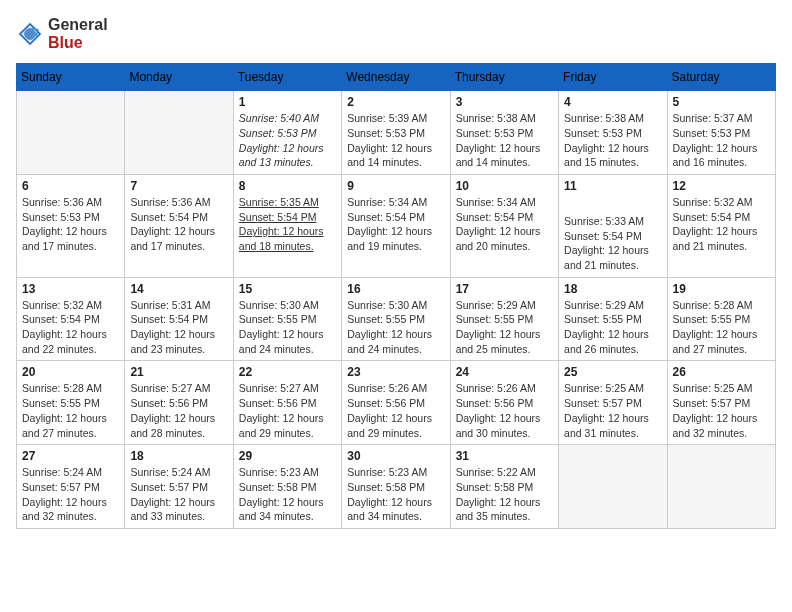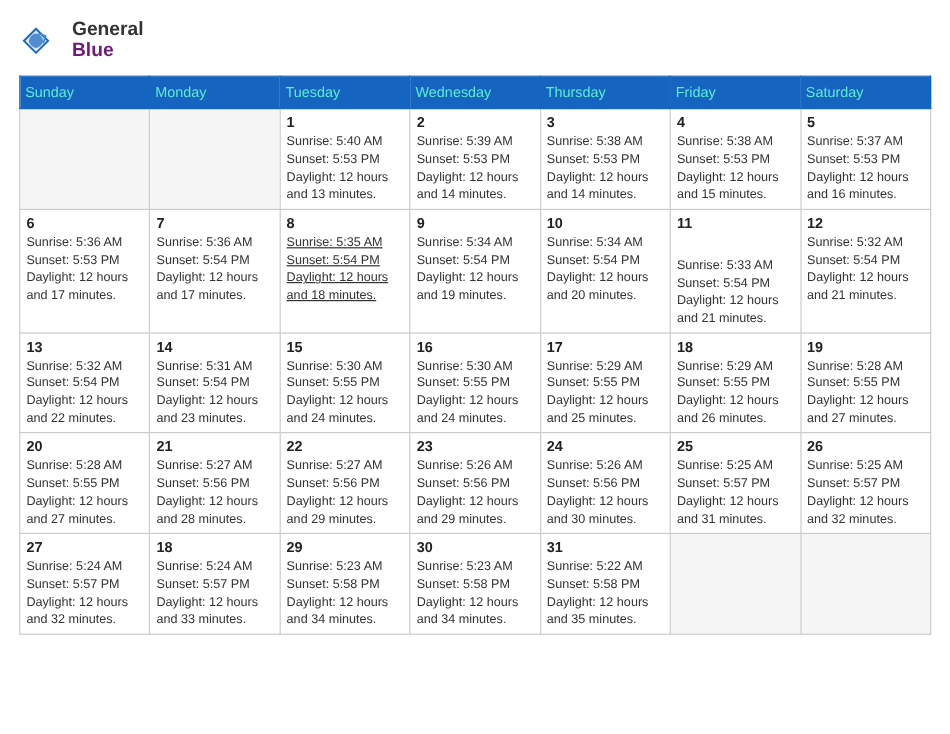--- a/index.html
+++ b/index.html
@@ -12,21 +12,21 @@
     }
     .header {
       display: flex;
       justify-content: space-between;
       align-items: flex-start;
       margin-bottom: 12px;
     }
     .logo {
       display: flex;
       align-items: center;
-      gap: 16px;
+      gap: 4px;
     }
     .logo-icon {
       width: 28px;
       height: 28px;
     }
     .title-block {
       text-align: right;
     }
     .month-title {
       font-size: 36px;
@@ -37,21 +37,21 @@
       font-size: 15px;
       color: #555;
     }
     .calendar {
       width: 100%;
       border-collapse: collapse;
       font-size: 11px;
     }
     .calendar th {
       background: #1565c0;
-      color: #5eead4;
+      color: #000000;
       padding: 6px 4px;
       text-align: left;
       font-size: 12px;
       font-weight: normal;
       border: 1px solid #1565c0;
     }
     .calendar td {
       border: 1px solid #ccc;
       vertical-align: top;
       padding: 4px 5px;
@@ -81,21 +81,21 @@
 <div class="header">
   <div class="logo">
     <svg class="logo-icon" viewBox="0 0 28 28">
       <polygon points="14,2 26,14 14,26 2,14" fill="#1565c0" opacity="0.15"></polygon>
       <polygon points="14,4 24,14 14,24 4,14" fill="none" stroke="#1565c0" stroke-width="1.5"></polygon>
       <path d="M10,10 Q14,6 18,10 Q22,14 18,18 Q14,22 10,18 Q6,14 10,10Z" fill="#1565c0" opacity="0.7"></path>
       <path d="M16,8 L22,10 L20,16" fill="none" stroke="#4488cc" stroke-width="1.5"></path>
     </svg>
     <div>
       <div style="font-size:16px;font-weight:bold;color:#333;line-height:1.1">General</div>
-      <div style="font-size:16px;font-weight:bold;color:#701a75;line-height:1.1">Blue</div>
+      <div style="font-size:16px;font-weight:bold;color:#b91c1c;line-height:1.1">Blue</div>
     </div>
   </div>
   <div class="title-block">
     <div class="month-title"></div>
     <div class="location"></div>
   </div>
 </div>
 
 <table class="calendar">
   <thead>
@@ -108,21 +108,21 @@
         <th>Friday</th>
         <th>Saturday</th>
       </tr>
   </thead>
   <tbody id="calendar-body">
   <tr>
         <td class="empty"></td>
         <td class="empty"></td>
         <td>
           <span class="day-num">1</span>
-          <div class="day-info" style="white-space: pre-line;">Sunrise: 5:40 AM
+          <div class="day-info" style="white-space: pre-line; font-style: italic;">Sunrise: 5:40 AM
 Sunset: 5:53 PM
 Daylight: 12 hours and 13 minutes.</div>
         </td>
         <td>
           <span class="day-num">2</span>
           <div class="day-info" style="white-space: pre-line;">Sunrise: 5:39 AM
 Sunset: 5:53 PM
 Daylight: 12 hours and 14 minutes.</div>
         </td>
         <td>

